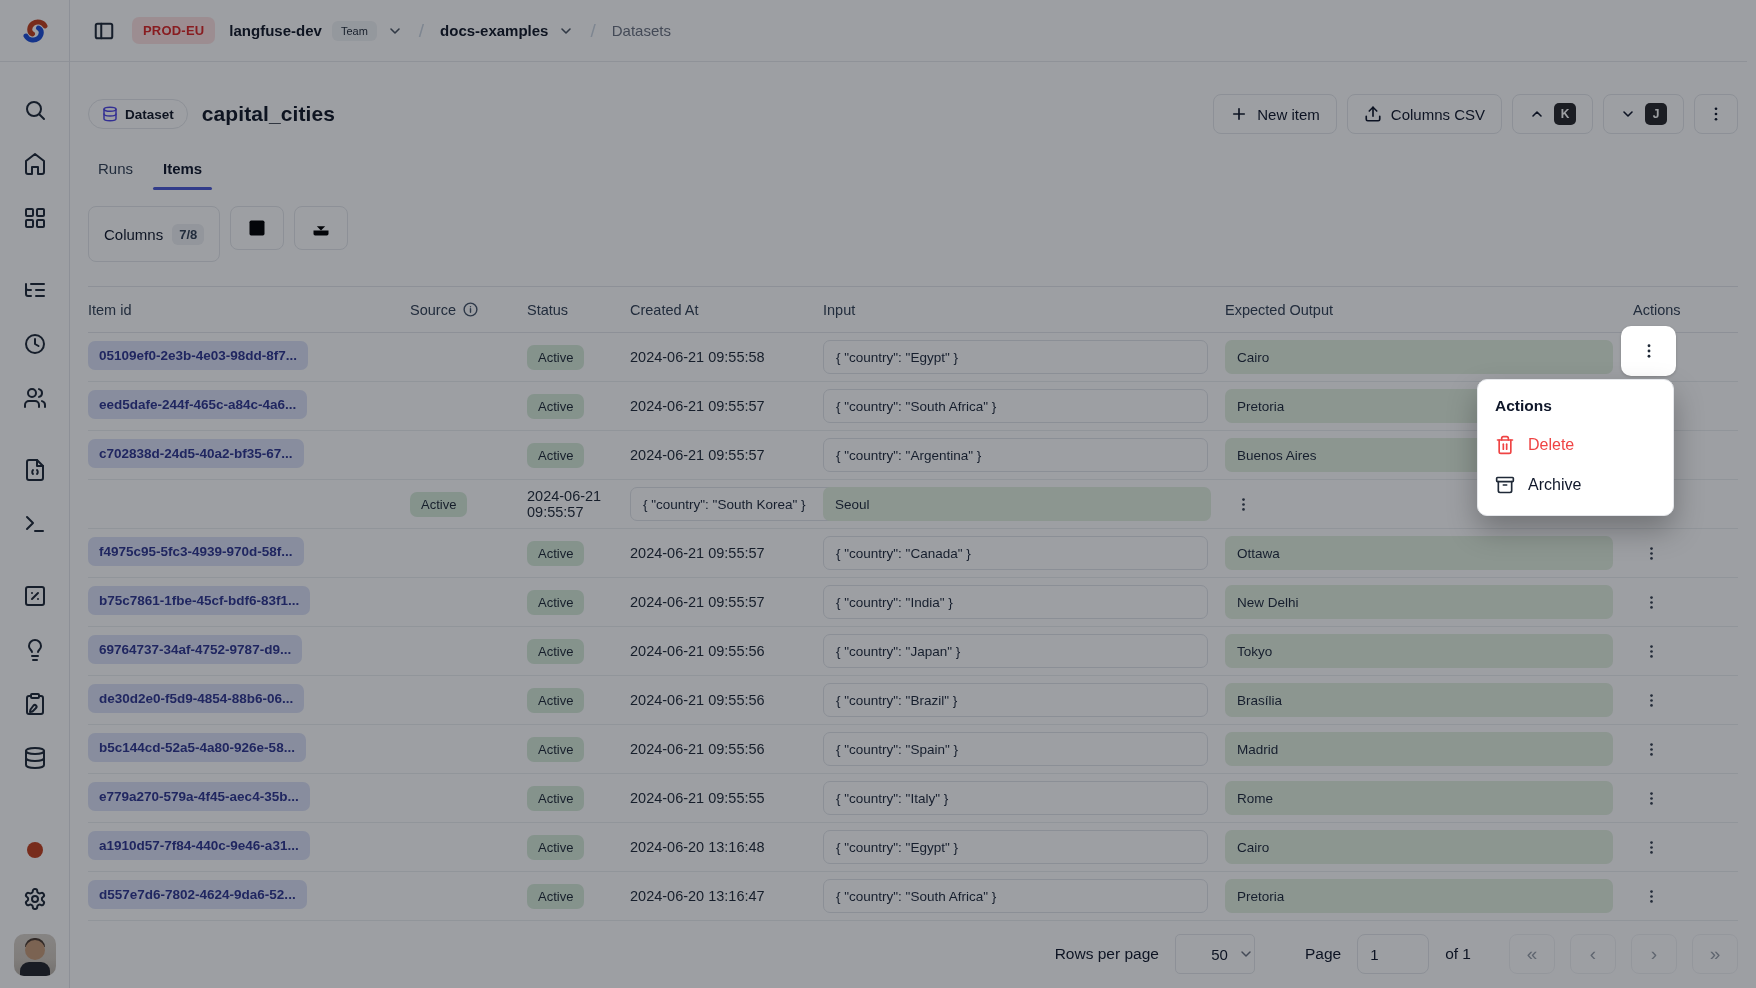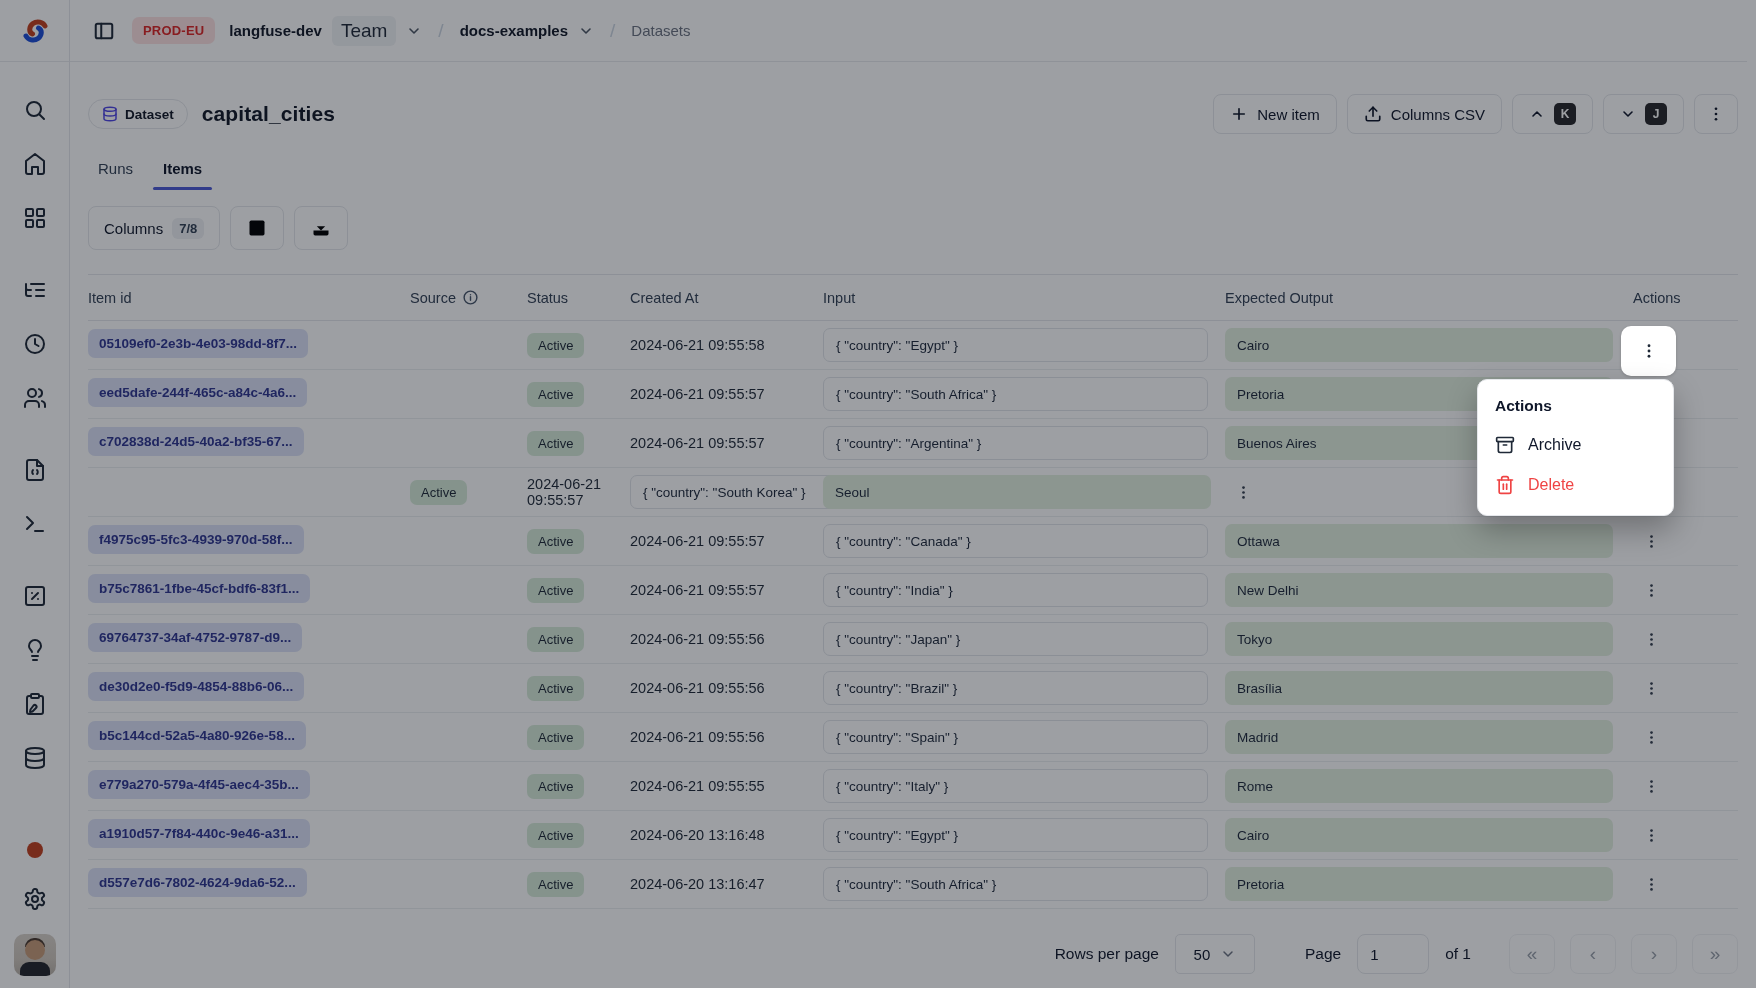--- a/index.html
+++ b/index.html
@@ -26,21 +26,21 @@
   .avatar { width:42px; height:42px; border-radius:10px; margin-top:8px; margin-bottom:12px; position:relative; overflow:hidden; background:linear-gradient(180deg,#d9d2ca 0%,#cfc7bd 60%,#b9b1a8 100%); }
   .avatar .head { position:absolute; top:6px; left:11px; width:20px; height:20px; border-radius:50%; background:#c69b78; }
   .avatar .hair { position:absolute; top:4px; left:11px; width:20px; height:9px; border-radius:10px 10px 0 0; background:#4a3a30; }
   .avatar .body { position:absolute; bottom:-2px; left:6px; width:30px; height:16px; border-radius:9px 9px 0 0; background:#23262c; }
 
   
   .topbar { position:absolute; left:70px; right:9px; top:0; height:62px; display:flex; align-items:center; padding:0 16px; gap:10px; border-bottom:1px solid #e8eaed; background:#fff; }
   .tgl-btn { width:36px; height:36px; display:flex; align-items:center; justify-content:center; border-radius:8px; cursor:pointer; }
   .env-badge { background:#fee2e2; color:#dc2626; font-size:13px; font-weight:700; padding:6px 11px; border-radius:7px; letter-spacing:.2px; }
   .crumb-org { font-size:15px; font-weight:600; color:#111827; margin-left:4px; }
-  .team-pill { background:#f1f3f5; color:#1f2937; font-size:19px; font-weight:500; padding:4px 9px; border-radius:6px; }
+  .team-pill { background:#f1f3f5; color:#1f2937; font-size:11px; font-weight:500; padding:4px 9px; border-radius:6px; }
   .crumb-sep { color:#cbd5e1; font-size:19px; font-weight:300; padding:0 6px; }
   .crumb-proj { font-size:15px; font-weight:600; color:#111827; }
   .crumb-cur { font-size:15px; color:#6b7280; }
   .chev { display:flex; align-items:center; }
 
   
   .main { position:absolute; left:70px; top:62px; right:0; bottom:0; padding:0 18px; display:flex; flex-direction:column; background:#fff; }
   .hdr-row { margin-top:32px; display:flex; align-items:center; justify-content:space-between; }
   .hdr-left { display:flex; align-items:center; gap:14px; }
   .dataset-pill { display:flex; align-items:center; gap:7px; border:1px solid #e5e7eb; border-radius:999px; padding:6px 13px; background:#fff; }
@@ -50,41 +50,41 @@
   .btn { height:40px; display:flex; align-items:center; gap:9px; padding:0 16px; border:1px solid #e5e7eb; border-radius:8px; background:#fff; font-size:15px; font-weight:500; color:#0f172a; cursor:pointer; }
   .btn-ic { width:44px; padding:0; justify-content:center; }
   .key { width:22px; height:22px; background:#27272a; color:#fff; border-radius:5px; font-size:12px; font-weight:600; display:flex; align-items:center; justify-content:center; }
 
   .tabs { margin-top:20px; display:flex; gap:10px; }
   .tab { position:relative; padding:6px 10px 13px; font-size:15px; font-weight:500; color:#334155; cursor:pointer; }
   .tab.active { font-weight:600; color:#0f172a; }
   .tab.active::after { content:""; position:absolute; left:0; right:0; bottom:0; height:3px; border-radius:3px; background:#4e5bd6; }
 
   .toolbar { margin-top:16px; display:flex; gap:10px; }
-  .columns-btn { height:44px; display:flex; align-items:center; gap:9px; padding:0 15px; border:1px solid #e5e7eb; border-radius:8px; background:#fff; font-size:15px; font-weight:500; cursor:pointer; }
+  .columns-btn { height:56px; display:flex; align-items:center; gap:9px; padding:0 15px; border:1px solid #e5e7eb; border-radius:8px; background:#fff; font-size:15px; font-weight:500; cursor:pointer; }
   .count-badge { background:#eef0f3; color:#334155; font-size:13px; font-weight:600; padding:3px 7px; border-radius:6px; }
   .tool-ic-btn { width:54px; height:44px; display:flex; align-items:center; justify-content:center; border:1px solid #e5e7eb; border-radius:8px; background:#fff; cursor:pointer; }
 
   
   .table { margin-top:24px; border-top:1px solid #e5e7eb; }
   .tgrid { display:grid; grid-template-columns:322px 117px 103px 193px 402px 408px 1fr; align-items:center; }
   .thead { height:46px; border-bottom:1px solid #e5e7eb; color:#334155; font-size:14.5px; font-weight:500; }
   .th { display:flex; align-items:center; gap:6px; }
   .trow { height:49px; border-bottom:1px solid #eceef1; }
   .id-badge { display:inline-block; max-width:306px; background:#dce2f7; color:#2f3690; font-size:13.5px; font-weight:600; padding:7px 11px; border-radius:7px; white-space:nowrap; overflow:hidden; cursor:pointer; }
   .status-badge { display:inline-block; background:#d7ecd9; color:#1f2937; font-size:13px; padding:5px 11px; border-radius:7px; }
   .created { font-size:14.5px; color:#1f2937; }
   .input-box { width:385px; height:34px; border:1px solid #e2e5ea; border-radius:7px; display:flex; align-items:center; padding:0 12px; font-size:13.5px; color:#1e293b; white-space:nowrap; overflow:hidden; }
   .eo-box { width:388px; height:34px; background:#e3f0e0; border-radius:7px; display:flex; align-items:center; padding:0 12px; font-size:13.5px; color:#1e293b; white-space:nowrap; overflow:hidden; }
   .row-kebab { width:36px; height:36px; display:flex; align-items:center; justify-content:center; border-radius:8px; cursor:pointer; }
 
   
   .pgbar { margin-top:auto; margin-bottom:14px; display:flex; align-items:center; justify-content:flex-end; }
   .pg-label { font-size:15.5px; color:#0f172a; }
-  .pg-select { margin-left:16px; width:80px; height:40px; border:1px solid #e5e7eb; border-radius:5px; display:flex; align-items:center; justify-content:center; gap:10px; font-size:15px; cursor:pointer; background:#fff; }
+  .pg-select { margin-left:16px; width:80px; height:40px; border:1px solid #e5e7eb; border-radius:5px; display:flex; align-items:center; justify-content:flex-end; gap:10px; font-size:15px; cursor:pointer; background:#fff; }
   .pg-page-label { margin-left:50px; font-size:15.5px; }
   .pg-input { margin-left:16px; width:72px; height:40px; border:1px solid #e5e7eb; border-radius:8px; padding:0 12px; font-size:15px; font-family:inherit; color:#0f172a; background:#fff; }
   .pg-of { margin-left:16px; font-size:15.5px; }
   .pg-btns { margin-left:38px; display:flex; gap:15px; }
   .pg-btn { width:46px; height:40px; border:1px solid #e5e7eb; border-radius:8px; background:#fff; display:flex; align-items:center; justify-content:center; font-size:19px; color:#334155; opacity:.5; cursor:pointer; }
 
   
   .dim { position:absolute; inset:0; background:rgba(10,14,24,.40); z-index:30; }
   .kebab-popover { position:absolute; left:1621px; top:326px; width:55px; height:50px; background:#fff; border-radius:10px; z-index:40; display:flex; align-items:center; justify-content:center; box-shadow:0 1px 3px rgba(0,0,0,.18); cursor:pointer; }
   .menu { position:absolute; left:1477px; top:379px; width:197px; background:#fff; border:1px solid #e5e7eb; border-radius:10px; z-index:40; box-shadow:0 14px 30px rgba(0,0,0,.28); padding:8px 0 10px; }
@@ -618,33 +618,33 @@
   <div class="kebab-popover">
     <svg class="ic18" viewBox="0 0 24 24" style="fill:#1f2937;stroke:none">
         <circle cx="12" cy="5" r="1.9"></circle>
         <circle cx="12" cy="12" r="1.9"></circle>
         <circle cx="12" cy="19" r="1.9"></circle>
       </svg>
   </div>
 
   <div class="menu">
     <div class="menu-title">Actions</div>
-    <div class="menu-item">
-      <svg class="ic20" viewBox="0 0 24 24" style="stroke:#1f2937;stroke-width:2;fill:none;stroke-linecap:round;stroke-linejoin:round">
-          <rect x="2" y="3" width="20" height="5" rx="1"></rect>
-          <path d="M4 8v11a2 2 0 0 0 2 2h12a2 2 0 0 0 2-2V8"></path>
-          <path d="M10 12h4"></path>
-        </svg>
-      <span>Archive</span>
-    </div>
     <div class="menu-item danger">
       <svg class="ic20" viewBox="0 0 24 24" style="stroke-width:2;fill:none;stroke-linecap:round;stroke-linejoin:round">
           <path d="M3 6h18"></path>
           <path d="M19 6v14a2 2 0 0 1-2 2H7a2 2 0 0 1-2-2V6"></path>
           <path d="M8 6V4a2 2 0 0 1 2-2h4a2 2 0 0 1 2 2v2"></path>
           <path d="M10 11v6"></path>
           <path d="M14 11v6"></path>
         </svg>
       <span>Delete</span>
     </div>
+    <div class="menu-item">
+      <svg class="ic20" viewBox="0 0 24 24" style="stroke:#1f2937;stroke-width:2;fill:none;stroke-linecap:round;stroke-linejoin:round">
+          <rect x="2" y="3" width="20" height="5" rx="1"></rect>
+          <path d="M4 8v11a2 2 0 0 0 2 2h12a2 2 0 0 0 2-2V8"></path>
+          <path d="M10 12h4"></path>
+        </svg>
+      <span>Archive</span>
+    </div>
   </div>
 
 </div>
 
 </body></html>

